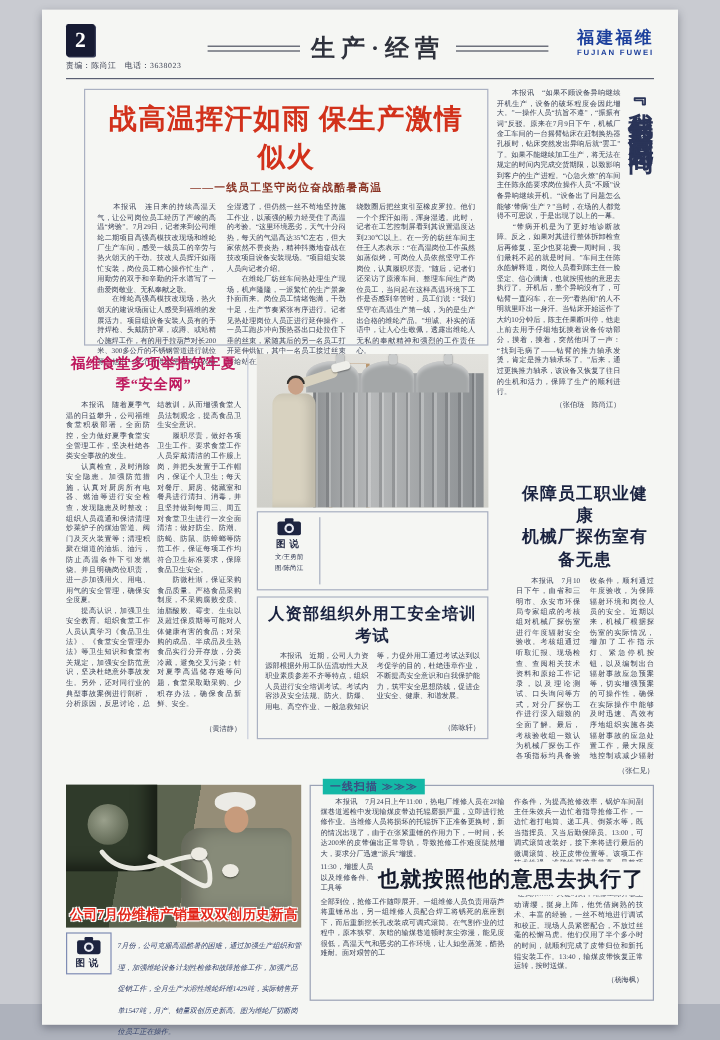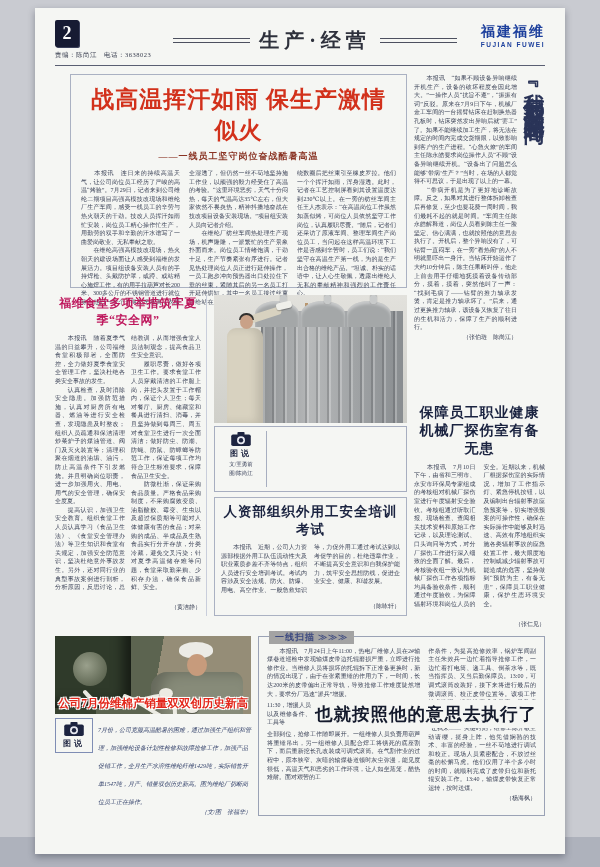--- a/index.html
+++ b/index.html
@@ -71,42 +71,42 @@
   .cap1-title{text-align:center;font-weight:bold;font-size:11px;color:#1f2638;margin-bottom:3px;letter-spacing:1px;}
   .cap-italic{font-style:italic;font-size:6px;line-height:8.3px;color:#32406a;text-align:justify;white-space:pre-line;}
   
   .hr-box{border:1px solid #aab1c2;margin-top:5px;padding:5px 6px 4px;}
   .hr-box h2{text-align:center;font-weight:bold;font-size:13.5px;color:#1a2340;margin-bottom:4px;letter-spacing:1px;}
   .hr-box .cols2{column-count:2;column-gap:7px;height:58px;overflow:hidden;}
   
   .time-art{height:322px;overflow:hidden;}
   .vtitle{float:right;writing-mode:vertical-rl;font-weight:bold;font-size:21px;color:#2a3458;
     letter-spacing:3px;height:276px;margin:0 0 4px 6px;line-height:1.05;}
-  .health-art{margin-top:8px;}
+  .health-art{margin-top:8px;margin-left:16px;}
   .health-art h2{text-align:center;font-weight:bold;font-size:14px;line-height:1.3;color:#1a2340;margin-bottom:4px;letter-spacing:1px;}
   .health-art .cols2{column-count:2;column-gap:8px;height:156px;overflow:hidden;}
   
   .row2{display:flex;gap:7px;margin-top:7px;}
   .photo2-block{width:196px;flex:none;}
-  .photo2{position:relative;height:78px;overflow:hidden;
+  .photo2{position:relative;height:119px;overflow:hidden;
     background:linear-gradient(100deg,#37422f 0 26%,#5c6450 26% 52%,#958d77 52% 100%);}
   .machine{position:absolute;left:-10px;top:-8px;width:86px;height:80px;background:#2f3a2a;border-radius:6px;box-shadow:inset -8px -6px 12px rgba(0,0,0,.5);}
   .machine-drum{position:absolute;left:18px;top:16px;width:34px;height:34px;border-radius:50%;background:radial-gradient(circle at 40% 40%,#9aa08c,#49523e);}
   .p2-cap{position:absolute;right:38px;top:6px;width:34px;height:16px;border-radius:50% 50% 40% 40%;background:#ecebe6;}
   .p2-face{position:absolute;right:44px;top:18px;width:20px;height:22px;border-radius:50%;background:#c79b7c;}
   .p2-bodyy{position:absolute;right:8px;top:36px;width:92px;height:70px;border-radius:16px 10px 0 0;background:#878b79;box-shadow:inset 10px 0 14px rgba(0,0,0,.25);}
   .p2-glove{position:absolute;width:14px;height:11px;border-radius:50%;background:#eceae2;box-shadow:0 1px 1px rgba(0,0,0,.4);}
   .p2-overlay{position:absolute;left:0;right:0;bottom:3px;text-align:center;font-weight:bold;font-size:11.5px;color:#e3261a;white-space:nowrap;
     text-shadow:1px 1px 0 #fff,-1px -1px 0 #fff,1px -1px 0 #fff,-1px 1px 0 #fff,0 0 2px #fff;}
   .cap2{display:flex;gap:5px;margin-top:4px;align-items:flex-start;}
   .badge2{width:36px;flex:none;border:1px solid #7f8db4;display:flex;flex-direction:column;align-items:center;padding:2px 0 3px;}
   .cap2-text{flex:1;min-width:0;}
   
   .scan-box{position:relative;flex:1;min-width:0;border:1px solid #9aa2b5;padding:10px 8px 5px;box-sizing:border-box;height:180px;}
-  .scan-label{position:absolute;top:-6px;left:10px;background:#a3a3a3;padding:0 6px;
+  .scan-label{position:absolute;top:-6px;left:10px;background:#14b8a6;padding:0 6px;
     font-weight:bold;font-size:9px;color:#3d4a80;letter-spacing:1px;}
   .scan-grid{display:flex;gap:8px;height:100%;overflow:hidden;}
   .scan-left{width:57%;flex:none;}
   .scan-midrow{display:flex;align-items:center;gap:4px;margin:2px 0;}
   .scan-side{width:44px;flex:none;}
   .scan-headline{font-weight:bold;font-size:17.5px;color:#141a2c;letter-spacing:1px;white-space:nowrap;
     background:#f5f6f3;position:relative;z-index:2;padding:2px 2px 2px 0;}
   .scan-right{flex:1;min-width:0;}
 </style>
 </head>

